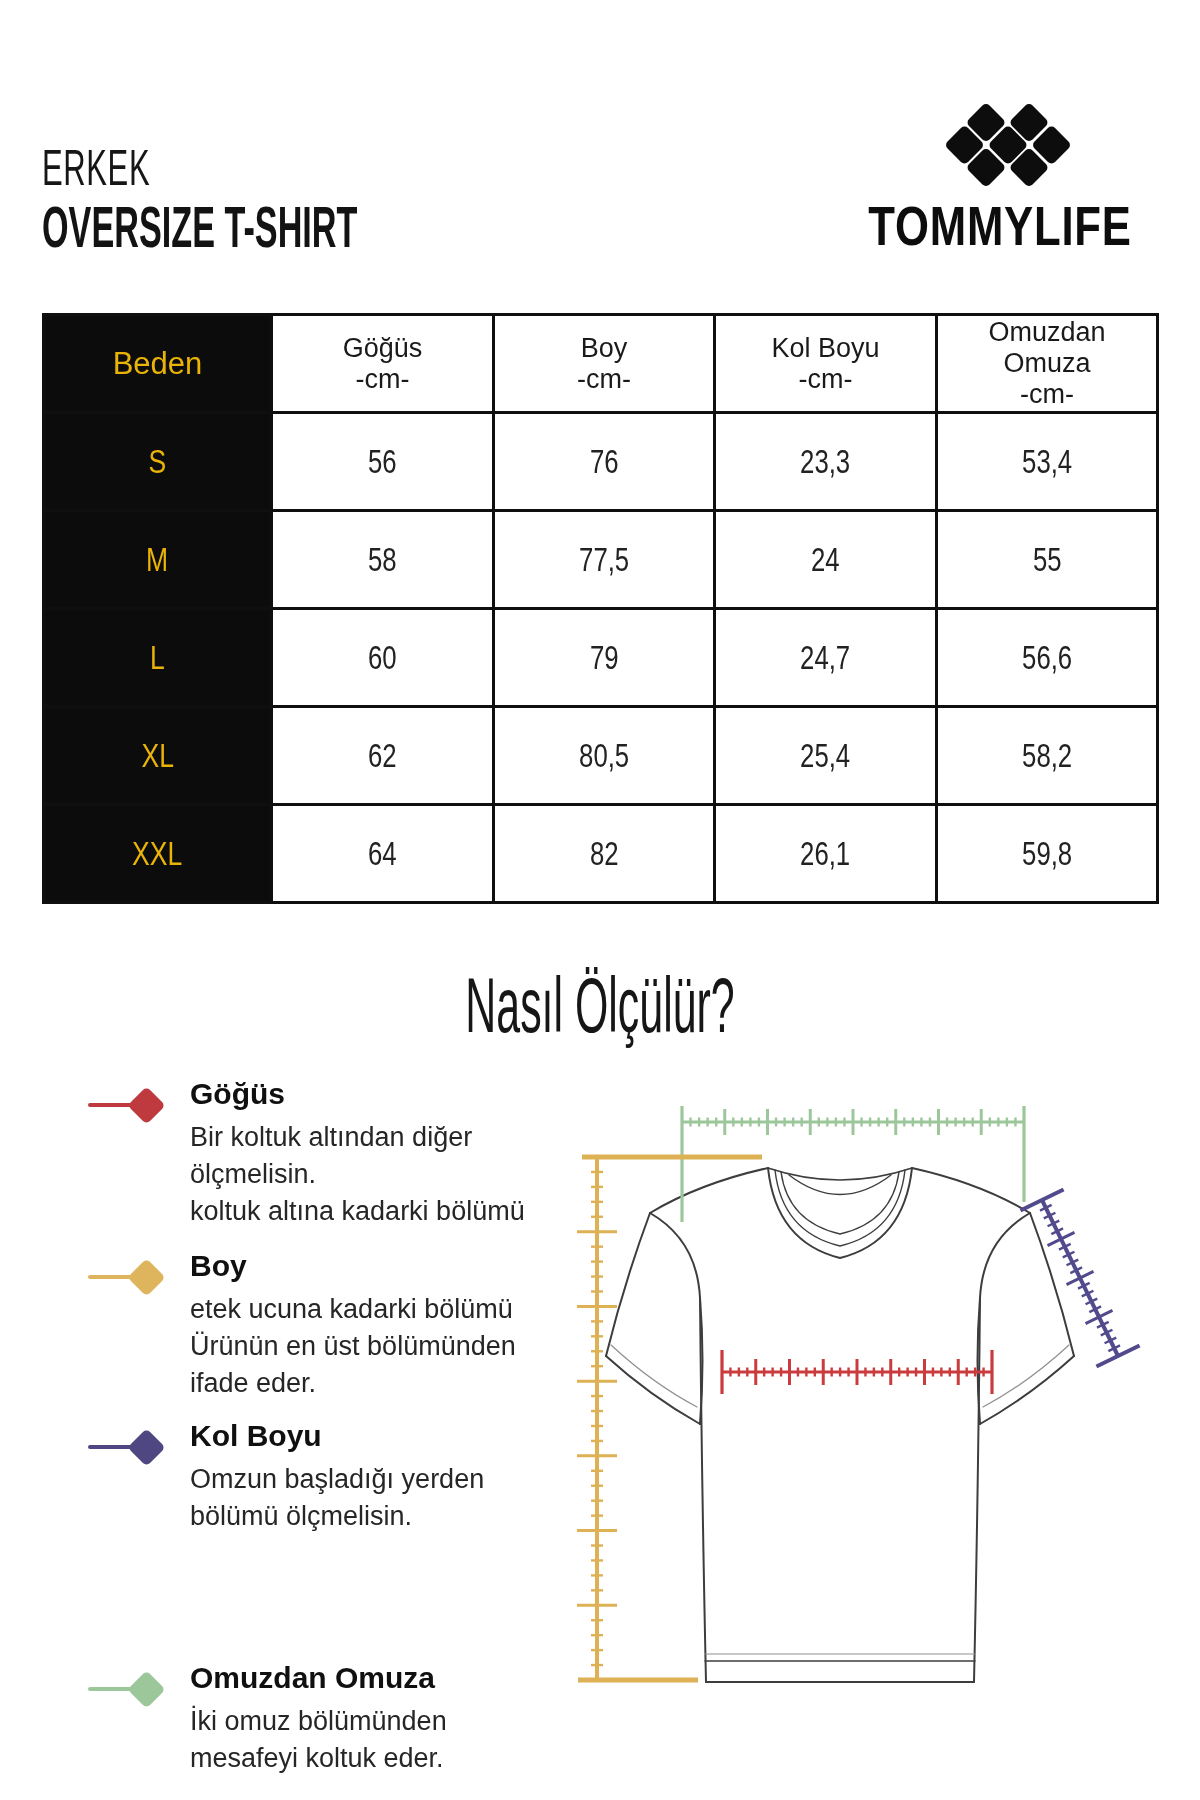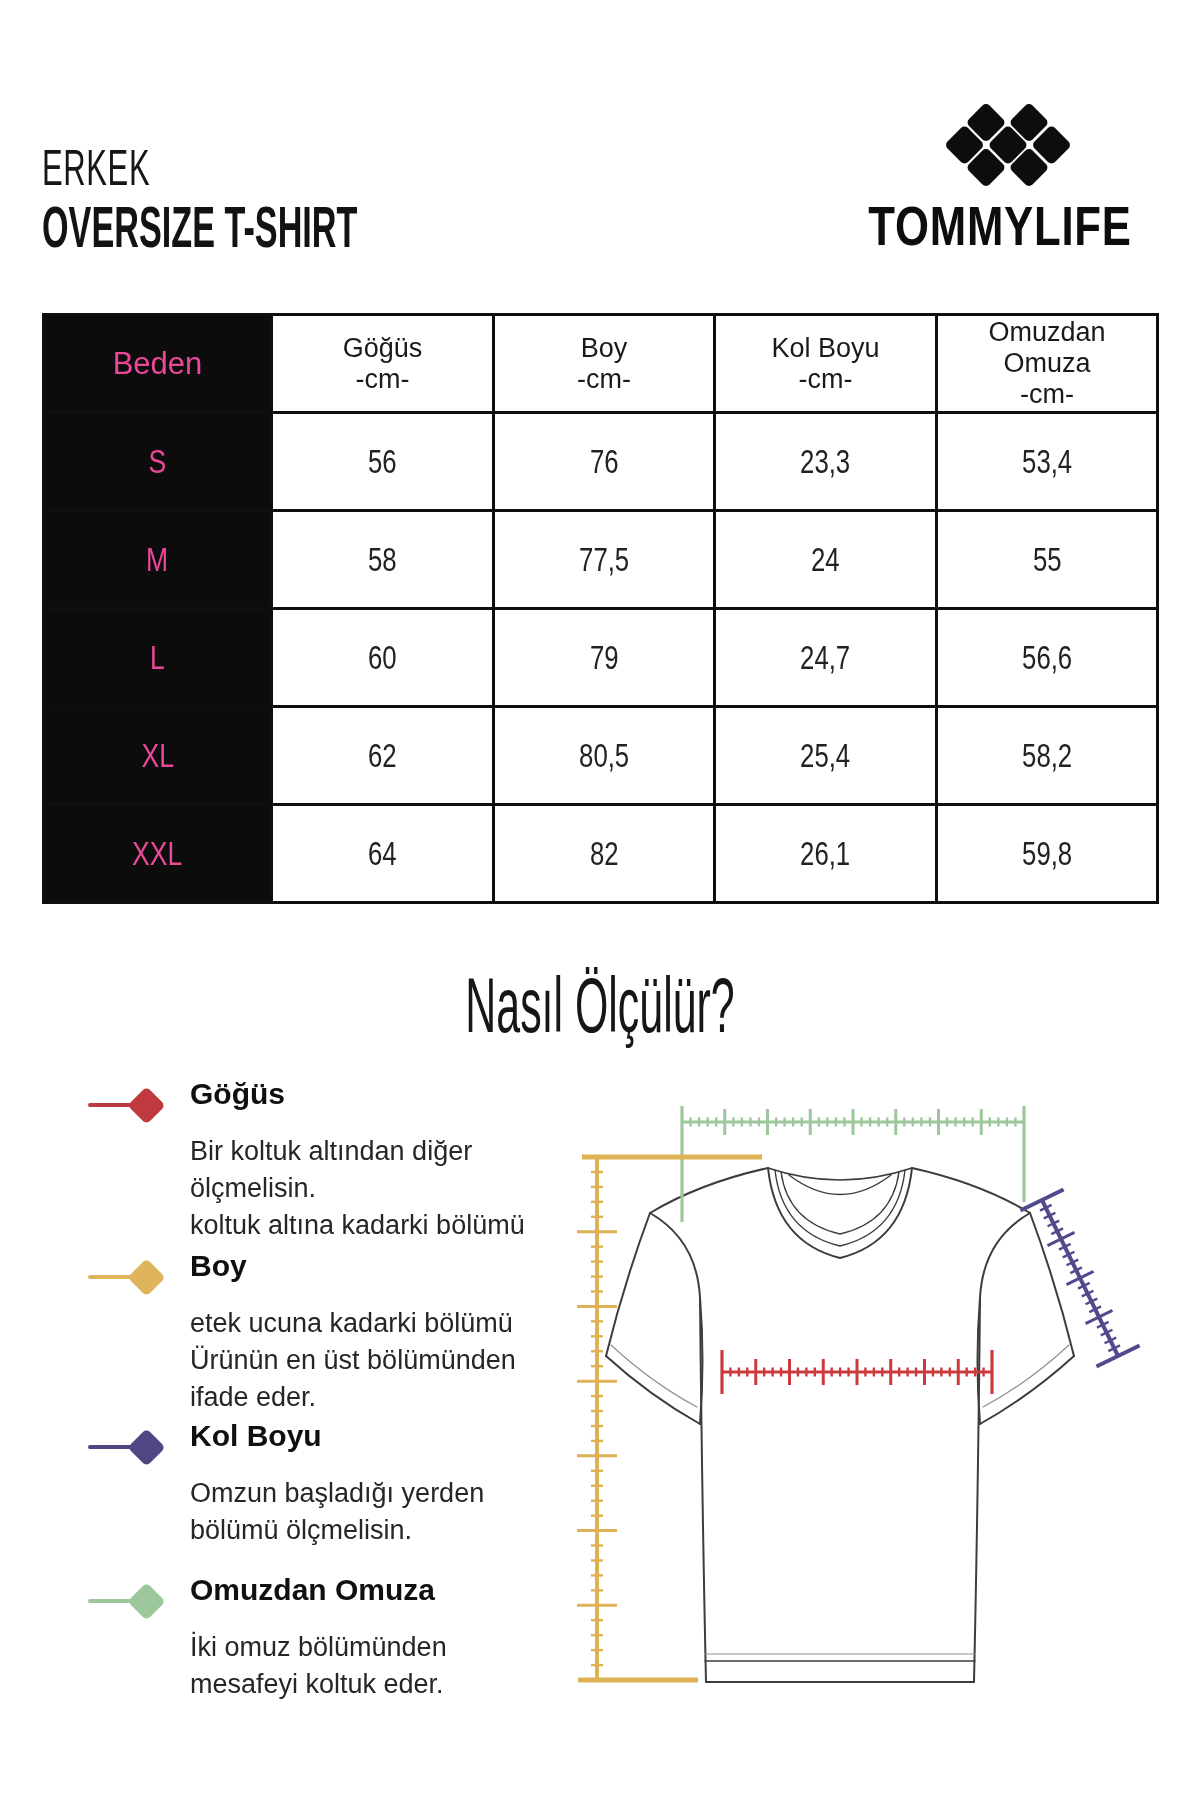--- a/index.html
+++ b/index.html
@@ -29,40 +29,40 @@
   
   table.size-table{
     position:absolute;left:42px;top:313px;width:1114px;
     border-collapse:collapse;table-layout:fixed;
   }
   .size-table th,.size-table td{
     border:3px solid #0f0f0f;text-align:center;vertical-align:middle;
     height:95px;padding:0;
   }
   .size-table th.dark, .size-table td.dark{
-    background:#0c0c0c;color:#ec4899;
+    background:#0c0c0c;color:#eab308;
   }
   .corner-label{font-size:31px;font-weight:400;}
   .col-head{font-size:27px;font-weight:400;line-height:31px;color:#1a1a1a;}
   .size-label{font-size:34px;font-weight:400;}
   .cell-value{font-size:33px;color:#222;margin-top:8px;}
   .cx{display:inline-block;transform:scaleX(0.78);transform-origin:center;}
   
   .howto-title{
     position:absolute;left:600px;top:966px;
     font-size:78px;font-weight:400;line-height:78px;
     transform:translateX(-50%) scaleX(0.55);white-space:nowrap;color:#161616;
   }
   .legend-item{position:absolute;left:86px;width:480px;}
   .legend-marker{position:absolute;left:0;top:0;width:100px;height:60px;}
   .legend-line{position:absolute;left:2px;top:27px;width:56px;height:4px;border-radius:2px;}
   .legend-diamond{position:absolute;left:47px;top:16px;width:27px;height:27px;border-radius:5px;transform:rotate(45deg);}
   .legend-text{margin-left:104px;}
   .legend-title{font-size:30px;font-weight:700;line-height:36px;color:#101010;}
-  .legend-desc{font-size:27px;line-height:37px;color:#262626;margin-top:21px;}
+  .legend-desc{font-size:27px;line-height:37px;color:#262626;margin-top:7px;}
   
   .diagram-svg{position:absolute;left:500px;top:1040px;}
 </style>
 </head>
 <body>
 
 <div class="category">ERKEK</div>
 <div class="product-title">OVERSIZE T-SHIRT</div>
 
 <svg class="brand-logo-svg" width="136" height="90" viewBox="0 0 136 90">
@@ -182,21 +182,21 @@
         <div class="legend-diamond" style="background: rgb(78, 71, 130);"></div>
       </div>
       <div class="legend-text">
         <div class="legend-title">Kol Boyu</div>
         <div class="legend-desc">
           <div>Omzun başladığı yerden</div>
           <div>bölümü ölçmelisin.</div>
         </div>
       </div>
     </div>
-    <div class="legend-item" style="top: 1572px;">
+    <div class="legend-item" style="top: 1660px;">
       <div class="legend-marker">
         <div class="legend-line" style="background: rgb(156, 199, 155);"></div>
         <div class="legend-diamond" style="background: rgb(156, 199, 155);"></div>
       </div>
       <div class="legend-text">
         <div class="legend-title">Omuzdan Omuza</div>
         <div class="legend-desc">
           <div>İki omuz bölümünden</div>
           <div>mesafeyi koltuk eder.</div>
         </div>

